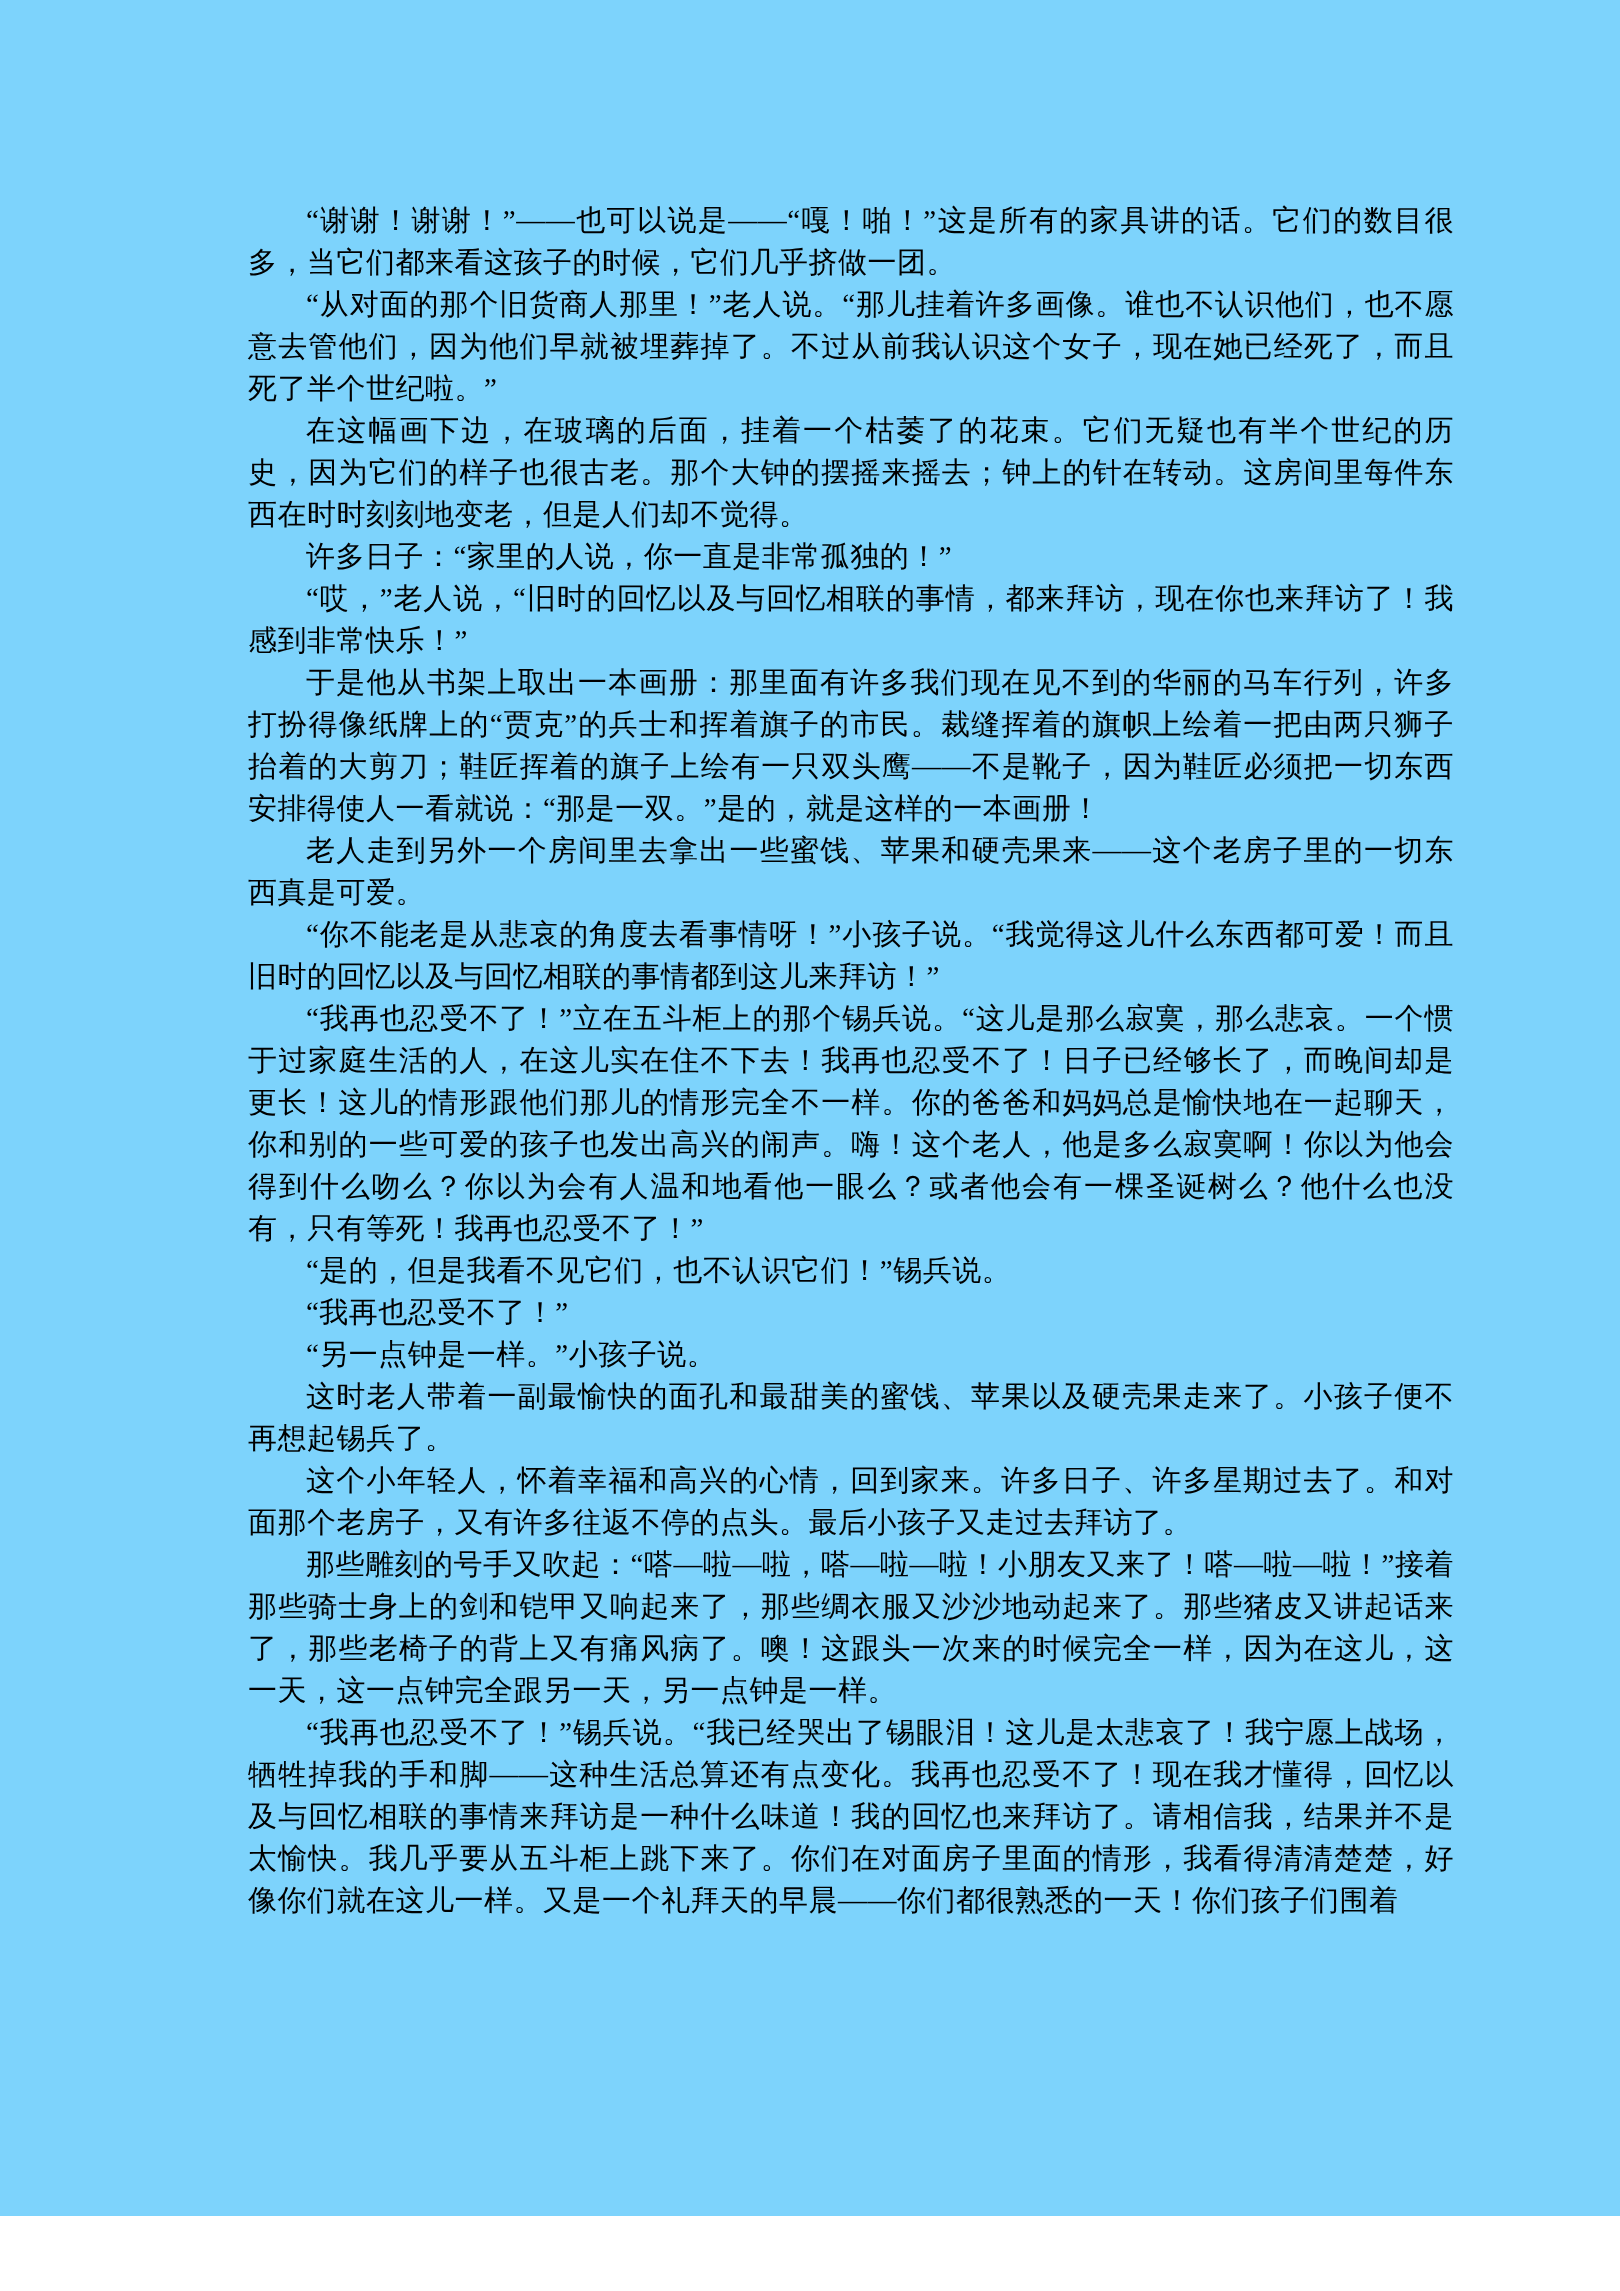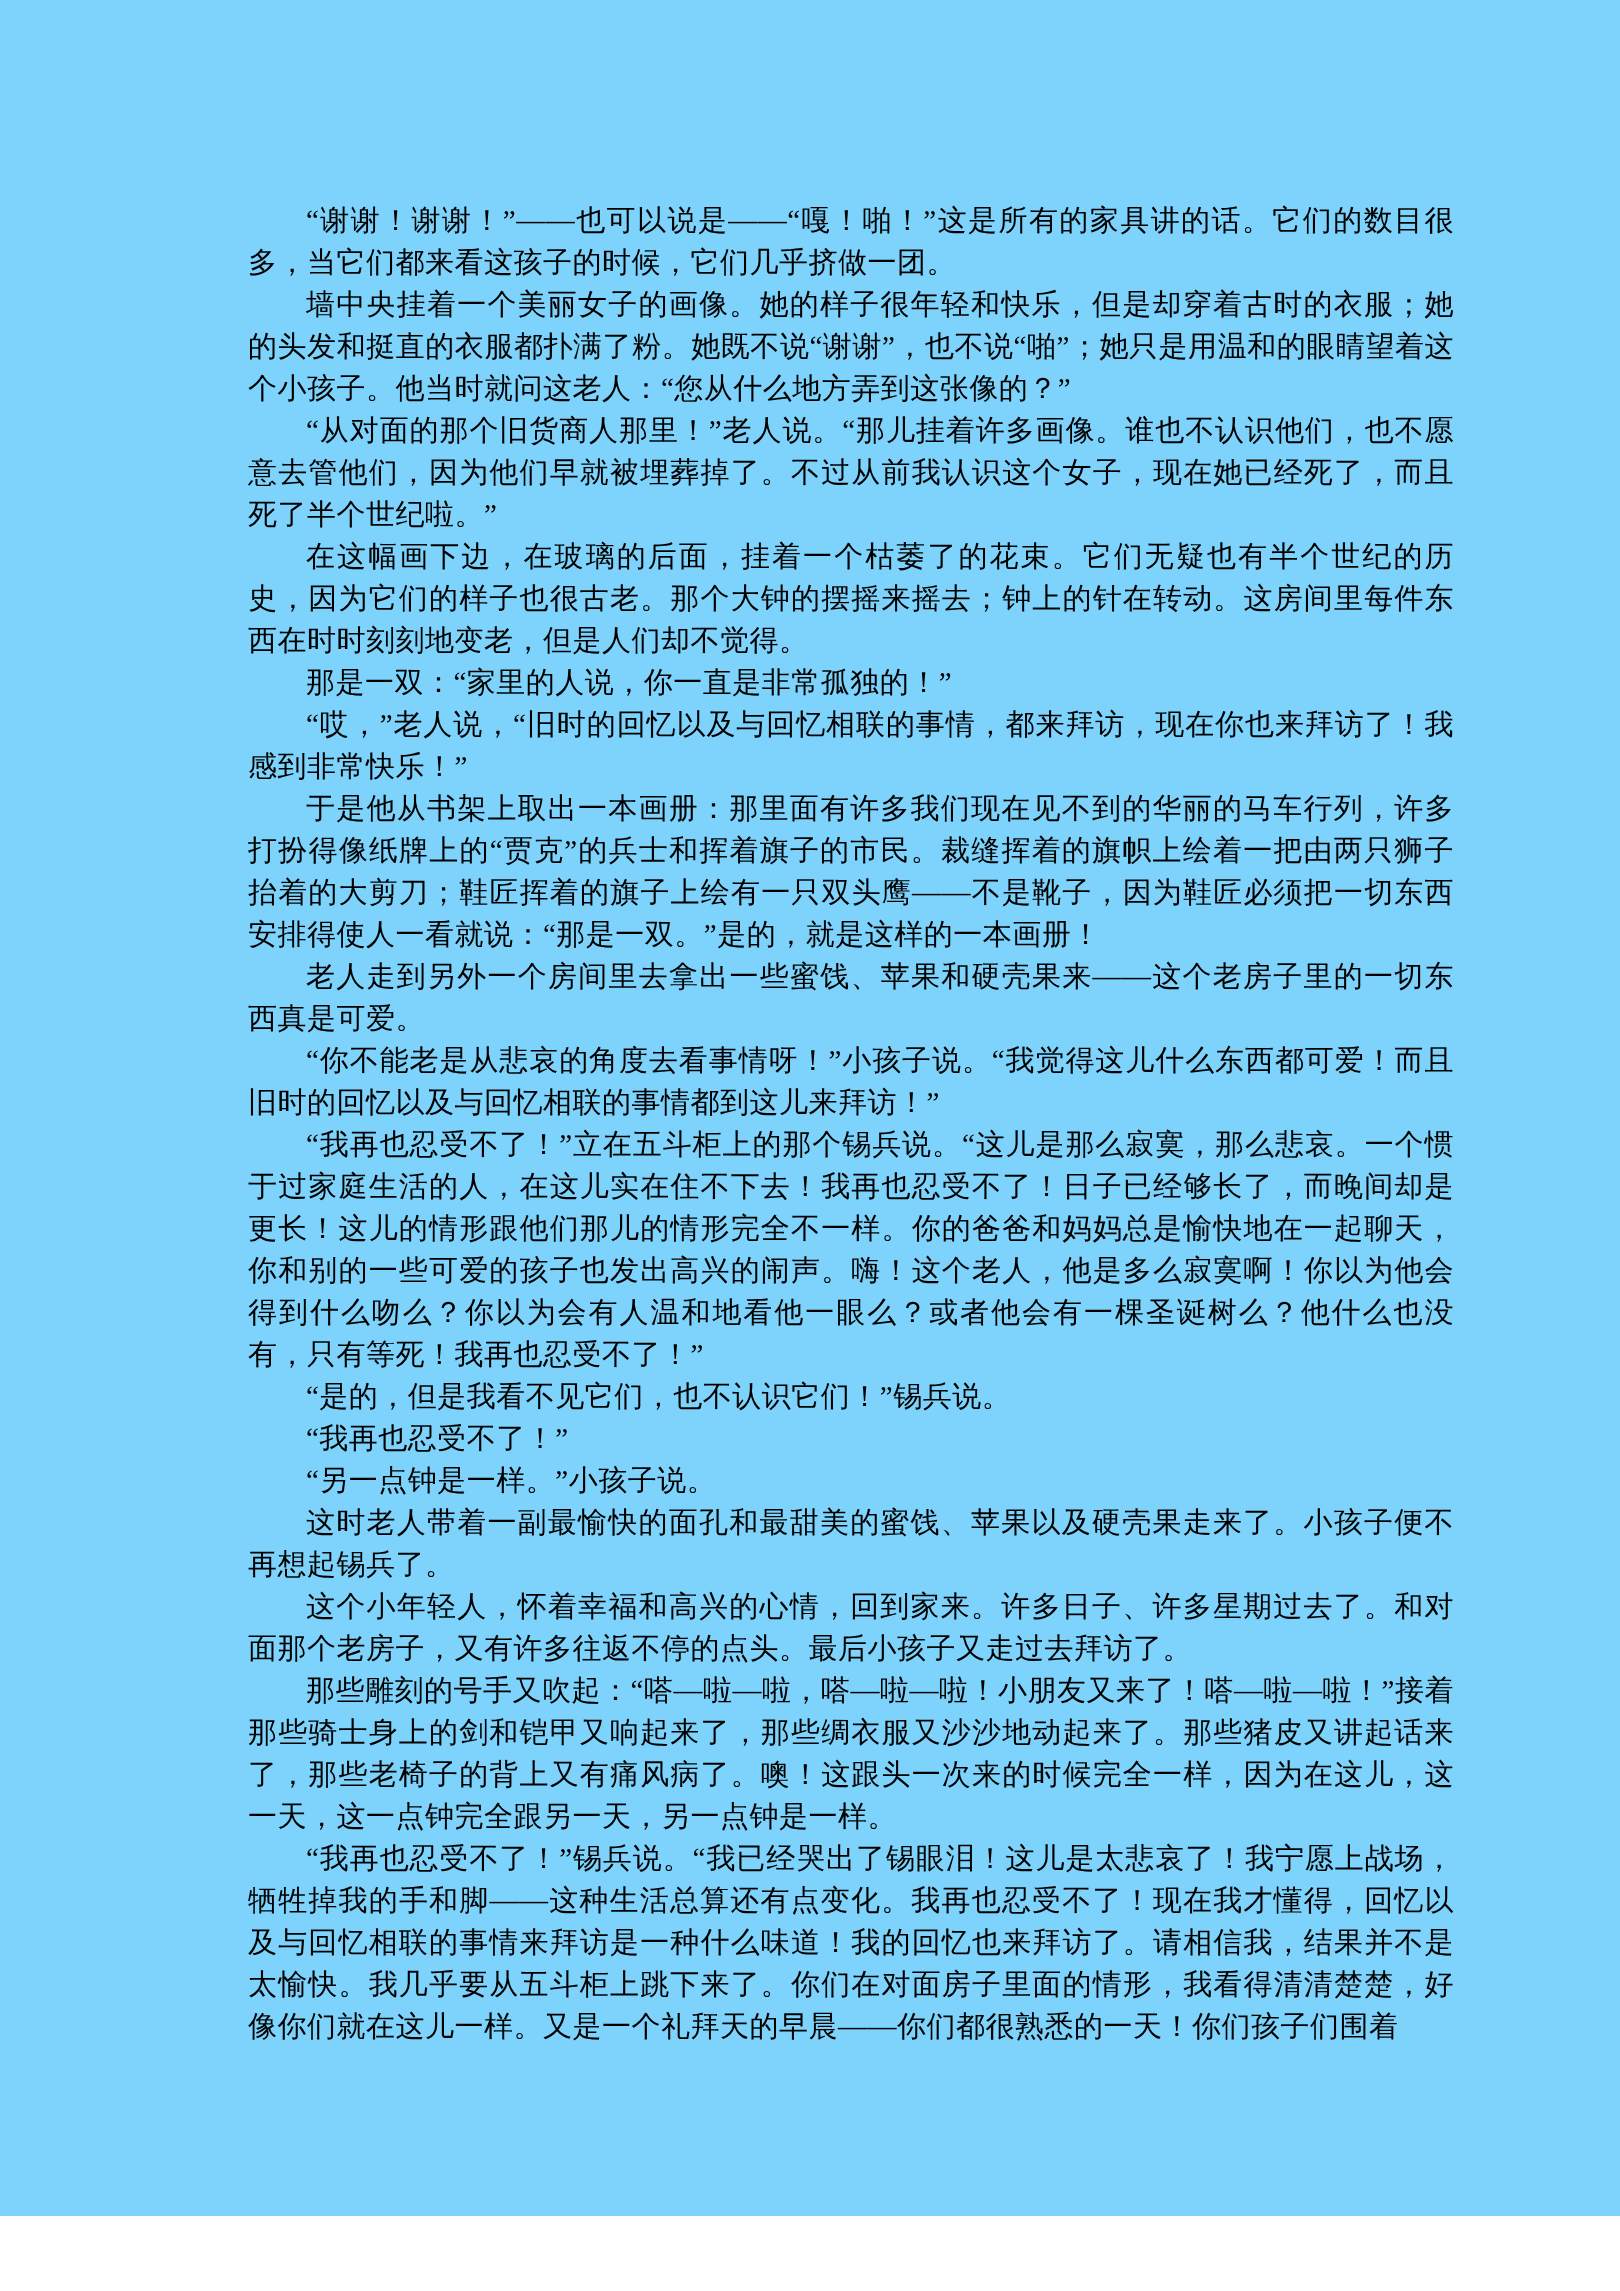--- a/index.html
+++ b/index.html
@@ -32,24 +32,23 @@
     padding: 0;
     text-indent: 2em;
   }
 </style>
 </head>
 <body>
 
 <div class="page">
   <div class="text-block">
     <p class="para">“谢谢！谢谢！”——也可以说是——“嘎！啪！”这是所有的家具讲的话。它们的数目很多，当它们都来看这孩子的时候，它们几乎挤做一团。</p>
-    <p class="para">墙中央挂着一个美丽女子的画像。她的样子很年轻和快乐，但是却穿着古时的衣服；她的头发和挺直的衣服都扑满了粉。她既不说“谢谢”，也不说“啪”；她只是用温和的眼睛望着这个小孩子。他当时就问这老人：“您从什么地方弄到这张像的？”</p>
     <p class="para">“从对面的那个旧货商人那里！”老人说。“那儿挂着许多画像。谁也不认识他们，也不愿意去管他们，因为他们早就被埋葬掉了。不过从前我认识这个女子，现在她已经死了，而且死了半个世纪啦。”</p>
     <p class="para">在这幅画下边，在玻璃的后面，挂着一个枯萎了的花束。它们无疑也有半个世纪的历史，因为它们的样子也很古老。那个大钟的摆摇来摇去；钟上的针在转动。这房间里每件东西在时时刻刻地变老，但是人们却不觉得。</p>
-    <p class="para">那是一双：“家里的人说，你一直是非常孤独的！”</p>
+    <p class="para">许多日子：“家里的人说，你一直是非常孤独的！”</p>
     <p class="para">“哎，”老人说，“旧时的回忆以及与回忆相联的事情，都来拜访，现在你也来拜访了！我感到非常快乐！”</p>
     <p class="para">于是他从书架上取出一本画册：那里面有许多我们现在见不到的华丽的马车行列，许多打扮得像纸牌上的“贾克”的兵士和挥着旗子的市民。裁缝挥着的旗帜上绘着一把由两只狮子抬着的大剪刀；鞋匠挥着的旗子上绘有一只双头鹰——不是靴子，因为鞋匠必须把一切东西安排得使人一看就说：“那是一双。”是的，就是这样的一本画册！</p>
     <p class="para">老人走到另外一个房间里去拿出一些蜜饯、苹果和硬壳果来——这个老房子里的一切东西真是可爱。</p>
     <p class="para">“你不能老是从悲哀的角度去看事情呀！”小孩子说。“我觉得这儿什么东西都可爱！而且旧时的回忆以及与回忆相联的事情都到这儿来拜访！”</p>
     <p class="para">“我再也忍受不了！”立在五斗柜上的那个锡兵说。“这儿是那么寂寞，那么悲哀。一个惯于过家庭生活的人，在这儿实在住不下去！我再也忍受不了！日子已经够长了，而晚间却是更长！这儿的情形跟他们那儿的情形完全不一样。你的爸爸和妈妈总是愉快地在一起聊天，你和别的一些可爱的孩子也发出高兴的闹声。嗨！这个老人，他是多么寂寞啊！你以为他会得到什么吻么？你以为会有人温和地看他一眼么？或者他会有一棵圣诞树么？他什么也没有，只有等死！我再也忍受不了！”</p>
     <p class="para">“是的，但是我看不见它们，也不认识它们！”锡兵说。</p>
     <p class="para">“我再也忍受不了！”</p>
     <p class="para">“另一点钟是一样。”小孩子说。</p>
     <p class="para">这时老人带着一副最愉快的面孔和最甜美的蜜饯、苹果以及硬壳果走来了。小孩子便不再想起锡兵了。</p>
     <p class="para">这个小年轻人，怀着幸福和高兴的心情，回到家来。许多日子、许多星期过去了。和对面那个老房子，又有许多往返不停的点头。最后小孩子又走过去拜访了。</p>

